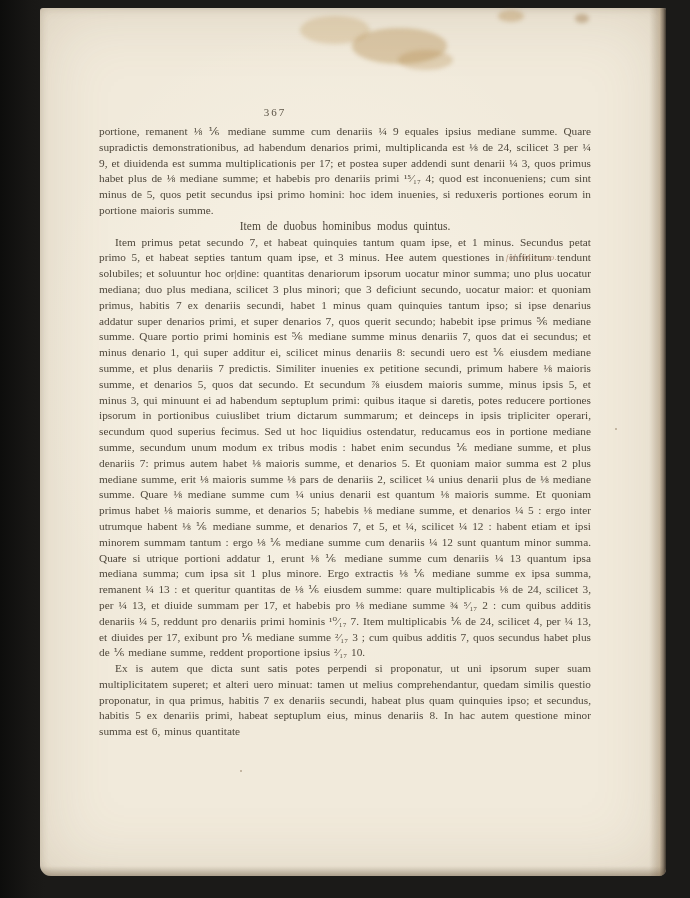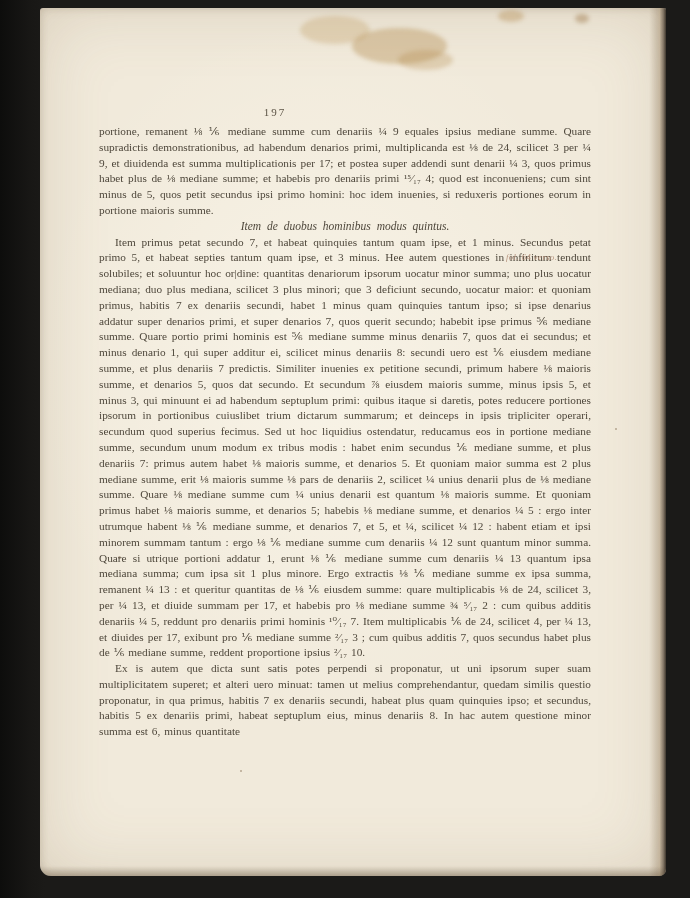--- a/index.html
+++ b/index.html
@@ -76,21 +76,20 @@
     color: #4e473b;
     text-align: justify;
     word-spacing: 1px;
     margin-left: 24px;
   }
   .text-block p { margin: 0; }
   .para-indent { text-indent: 16px; }
   .section-heading {
     margin: 4px 0 3px 0;
     text-align: center;
-    font-style: italic;
     font-size: 11.5px;
     word-spacing: 3px;
     color: #4e473b;
   }
   .margin-note {
     position: absolute;
     left: 466px; top: 244px;
     font-size: 8.5px;
     font-style: italic;
     letter-spacing: 0.5px;
@@ -107,21 +106,21 @@
 
   <div class="stain s1"></div>
   <div class="stain s2"></div>
   <div class="stain s3"></div>
   <div class="stain s4"></div>
   <div class="stain s5"></div>
   <div class="speck k1"></div>
   <div class="speck k2"></div>
   <div class="speck k3"></div>
 
-  <div class="page-number">197</div>
+  <div class="page-number">367</div>
 
   <div class="text-block">
     <p>portione, remanent ⅛ ⅙ mediane summe cum denariis ¼ 9 equales ipsius mediane summe. Quare supradictis demonstrationibus, ad habendum denarios primi, multiplicanda est ⅛ de 24, scilicet 3 per ¼ 9, et diuidenda est summa multiplicationis per 17; et postea super addendi sunt denarii ¼ 3, quos primus habet plus de ⅛ mediane summe; et habebis pro denariis primi ¹⁵⁄₁₇ 4; quod est inconueniens; cum sint minus de 5, quos petit secundus ipsi primo homini: hoc idem inuenies, si reduxeris portiones eorum in portione maioris summe.</p>
     <p class="section-heading">Item de duobus hominibus modus quintus.</p>
     <p class="para-indent">Item primus petat secundo 7, et habeat quinquies tantum quam ipse, et 1 minus. Secundus petat primo 5, et habeat septies tantum quam ipse, et 3 minus. Hee autem questiones in infinitum tendunt solubiles; et soluuntur hoc or|dine: quantitas denariorum ipsorum uocatur minor summa; uno plus uocatur mediana; duo plus mediana, scilicet 3 plus minori; que 3 deficiunt secundo, uocatur maior: et quoniam primus, habitis 7 ex denariis secundi, habet 1 minus quam quinquies tantum ipso; si ipse denarius addatur super denarios primi, et super denarios 7, quos querit secundo; habebit ipse primus ⅚ mediane summe. Quare portio primi hominis est ⅚ mediane summe minus denariis 7, quos dat ei secundus; et minus denario 1, qui super additur ei, scilicet minus denariis 8: secundi uero est ⅙ eiusdem mediane summe, et plus denariis 7 predictis. Similiter inuenies ex petitione secundi, primum habere ⅛ maioris summe, et denarios 5, quos dat secundo. Et secundum ⅞ eiusdem maioris summe, minus ipsis 5, et minus 3, qui minuunt ei ad habendum septuplum primi: quibus itaque si daretis, potes reducere portiones ipsorum in portionibus cuiuslibet trium dictarum summarum; et deinceps in ipsis tripliciter operari, secundum quod superius fecimus. Sed ut hoc liquidius ostendatur, reducamus eos in portione mediane summe, secundum unum modum ex tribus modis : habet enim secundus ⅙ mediane summe, et plus denariis 7: primus autem habet ⅛ maioris summe, et denarios 5. Et quoniam maior summa est 2 plus mediane summe, erit ⅛ maioris summe ⅛ pars de denariis 2, scilicet ¼ unius denarii plus de ⅛ mediane summe. Quare ⅛ mediane summe cum ¼ unius denarii est quantum ⅛ maioris summe. Et quoniam primus habet ⅛ maioris summe, et denarios 5; habebis ⅛ mediane summe, et denarios ¼ 5 : ergo inter utrumque habent ⅛ ⅙ mediane summe, et denarios 7, et 5, et ¼, scilicet ¼ 12 : habent etiam et ipsi minorem summam tantum : ergo ⅛ ⅙ mediane summe cum denariis ¼ 12 sunt quantum minor summa. Quare si utrique portioni addatur 1, erunt ⅛ ⅙ mediane summe cum denariis ¼ 13 quantum ipsa mediana summa; cum ipsa sit 1 plus minore. Ergo extractis ⅛ ⅙ mediane summe ex ipsa summa, remanent ¼ 13 : et queritur quantitas de ⅛ ⅙ eiusdem summe: quare multiplicabis ⅛ de 24, scilicet 3, per ¼ 13, et diuide summam per 17, et habebis pro ⅛ mediane summe ¾ ⁵⁄₁₇ 2 : cum quibus additis denariis ¼ 5, reddunt pro denariis primi hominis ¹⁰⁄₁₇ 7. Item multiplicabis ⅙ de 24, scilicet 4, per ¼ 13, et diuides per 17, exibunt pro ⅙ mediane summe ²⁄₁₇ 3 ; cum quibus additis 7, quos secundus habet plus de ⅙ mediane summe, reddent proportione ipsius ²⁄₁₇ 10.</p>
     <p class="para-indent">Ex is autem que dicta sunt satis potes perpendi si proponatur, ut uni ipsorum super suam multiplicitatem superet; et alteri uero minuat: tamen ut melius comprehendantur, quedam similis questio proponatur, in qua primus, habitis 7 ex denariis secundi, habeat plus quam quinquies ipso; et secundus, habitis 5 ex denariis primi, habeat septuplum eius, minus denariis 8. In hac autem questione minor summa est 6, minus quantitate</p>
   </div>
 
   <div class="margin-note">fol. 64 verso.</div>
 

